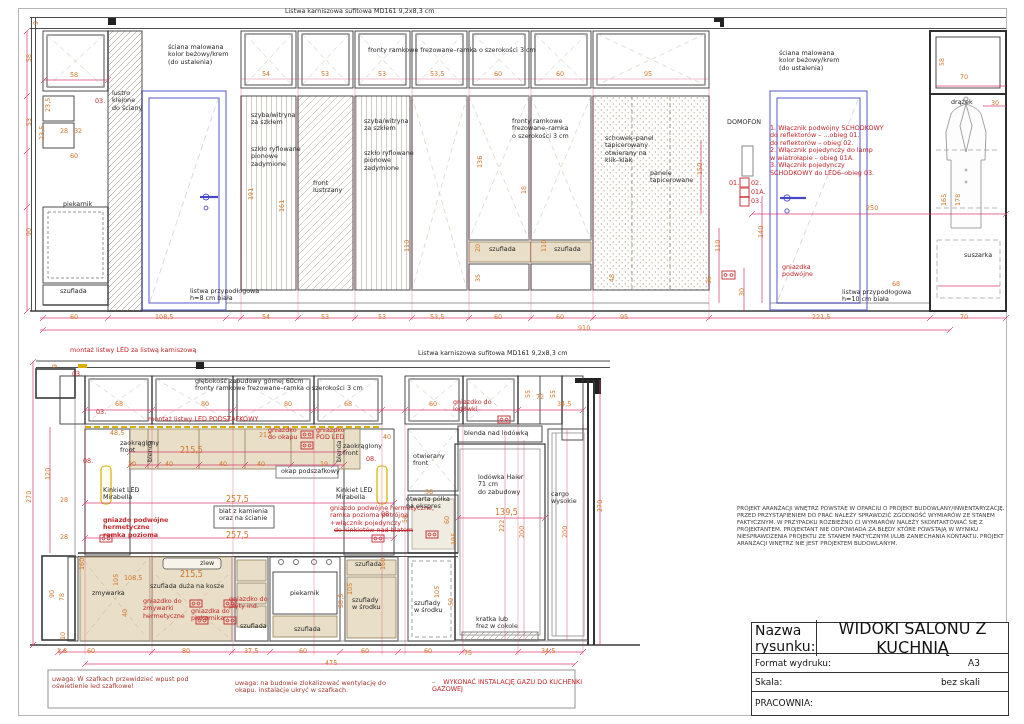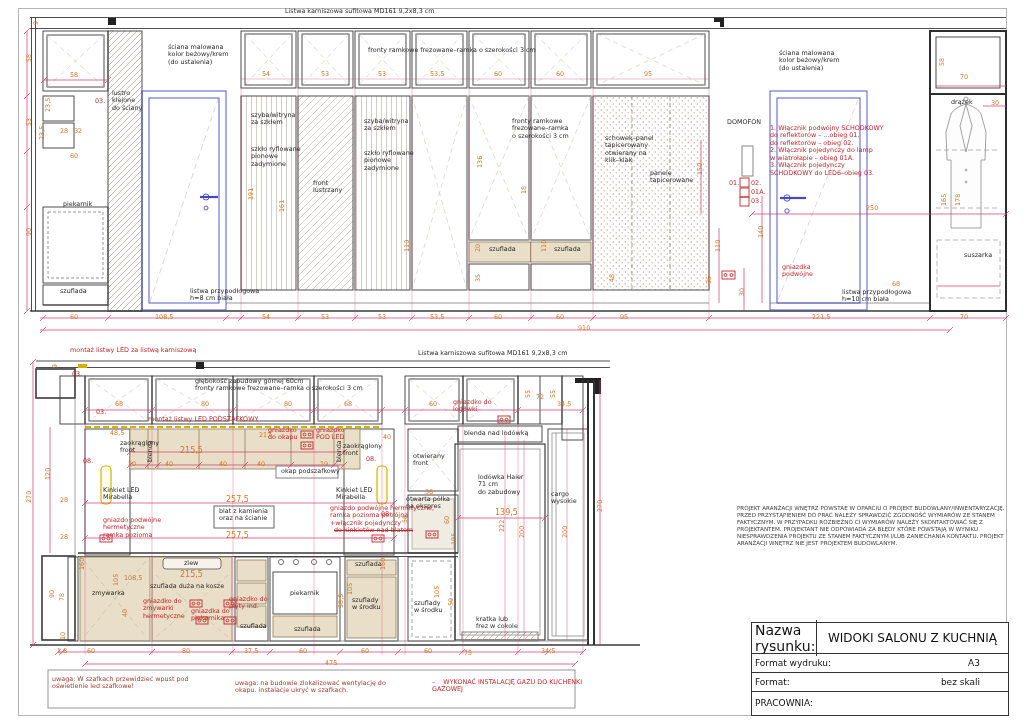--- a/index.html
+++ b/index.html
@@ -536,29 +536,29 @@
       <div class="lbl c-k" style="left: 336px; top: 487px;">Kinkiet LED
 Mirabella</div>
       <div class="lbl c-d" style="left: 60px; top: 497px;">28</div>
       <div class="lbl c-d" style="left: 60px; top: 534px;">28</div>
       <div class="lbl c-d v" style="left: 45px; top: 480px;">120</div>
       <div class="lbl c-d v" style="left: 26px; top: 503px;">270</div>
       <div class="lbl c-d fs8" style="left: 226px; top: 495px;">257,5</div>
       <div class="lbl c-k" style="left: 219px; top: 508px;">blat z kamienia
 oraz na ścianie</div>
       <div class="lbl c-d fs8" style="left: 226px; top: 531px;">257,5</div>
-      <div class="lbl c-r" style="left: 103px; top: 517px;">gniazdo podwójne
+      <div class="lbl c-r" style="left: 103px; top: 517px; font-weight: bold;">gniazdo podwójne
 hermetyczne
 ramka pozioma</div>
       <div class="lbl c-r" style="left: 330px; top: 505px;">gniazdo podwójne hermetyczne,
 ramka pozioma potrójna
 +włącznik pojedynczy</div>
       <div class="lbl c-rs" style="left: 334px; top: 527px;">do kinkietów nad blatem</div>
       <div class="lbl c-r" style="left: 381px; top: 511px;">08</div>
-      <div class="lbl c-k" style="left: 184px; top: 560px;">zlew</div>
+      <div class="lbl c-k" style="left: 200px; top: 560px;">zlew</div>
       <div class="lbl c-d fs8" style="left: 180px; top: 570px;">215,5</div>
       <div class="lbl c-d" style="left: 124px; top: 575px;">108,5</div>
       <div class="lbl c-d v" style="left: 113px; top: 586px;">105</div>
       <div class="lbl c-k" style="left: 150px; top: 583px;">szuflada duża na kosze</div>
       <div class="lbl c-k" style="left: 92px; top: 590px;">zmywarka</div>
       <div class="lbl c-r" style="left: 143px; top: 598px;">gniazdko do
 zmywarki
 hermetyczne</div>
       <div class="lbl c-r" style="left: 191px; top: 608px;">gniazdka do
 piekarnika</div>
@@ -632,28 +632,28 @@
       <div class="lbl c-r" style="left: 432px; top: 679px;">–    WYKONAĆ INSTALACJĘ GAZU DO KUCHENKI
 GAZOWEJ</div>
     </div>
 
 <div id="disclaimer">PROJEKT ARANŻACJI WNĘTRZ POWSTAE W OPARCIU O PROJEKT BUDOWLANY/INWENTARYZACJĘ. PRZED PRZYSTĄPIENIEM DO PRAC NALEŻY SPRAWDZIĆ ZGODNOŚĆ WYMIARÓW ZE STANEM FAKTYCZNYM. W PRZYPADKU ROZBIEŻNO CI WYMIARÓW NALEŻY SKONTAKTOWAĆ SIĘ Z PROJEKTANTEM. PROJEKTANT NIE ODPOWIADA ZA BŁĘDY KTÓRE POWSTAJĄ W WYNIKU NIESPRAWDZENIA PROJEKTU ZE STANEM FAKTYCZNYM I/LUB ZANIECHANIA KONTAKTU. PROJEKT ARANŻACJI WNĘTRZ NIE JEST PROJEKTEM BUDOWLANYM.</div>
 
 <div id="tblock">
   <div class="tb-row" style="height:30px">
     <div class="tb-l" style="width:58px;border-right:1px solid #333;white-space:pre-line;font-size:14px">Nazwa
 rysunku:</div>
-    <div class="tb-v" style="font-size:12px">WIDOKI SALONU Z KUCHNIĄ</div>
+    <div class="tb-v" style="font-size:16px">WIDOKI SALONU Z KUCHNIĄ</div>
   </div>
   <div class="tb-row" style="height:18px">
     <div class="tb-l">Format wydruku:</div>
     <div class="tb-vr">A3</div>
   </div>
   <div class="tb-row" style="height:18px">
-    <div class="tb-l">Format:</div>
+    <div class="tb-l">Skala:</div>
     <div class="tb-vr">bez skali</div>
   </div>
   <div class="tb-row" style="height:22px">
     <div class="tb-l">PRACOWNIA:</div>
   </div>
 </div>
 
 </div>
 
 </body></html>

